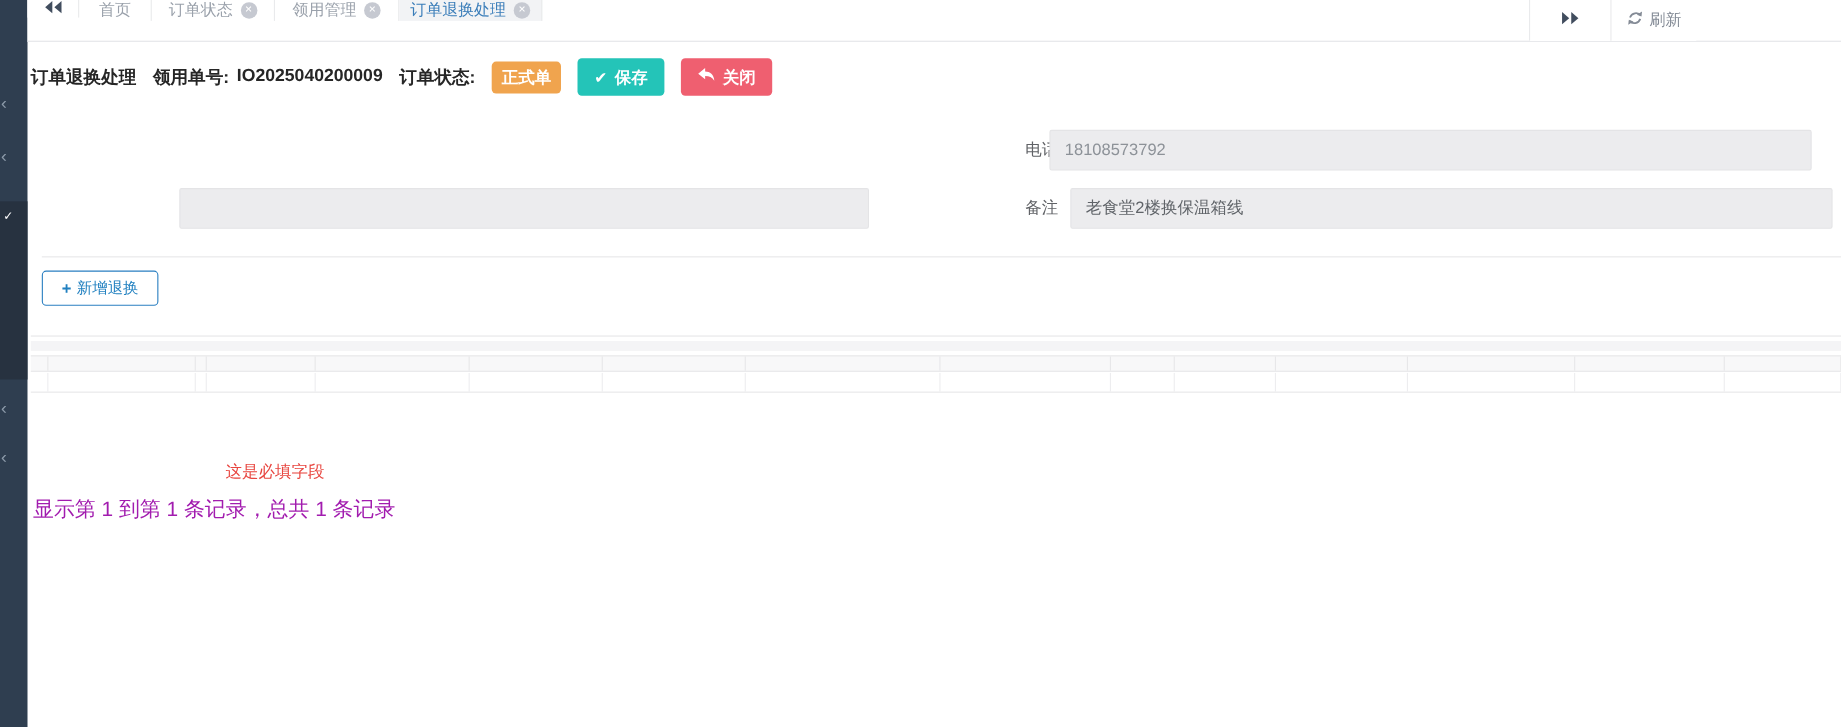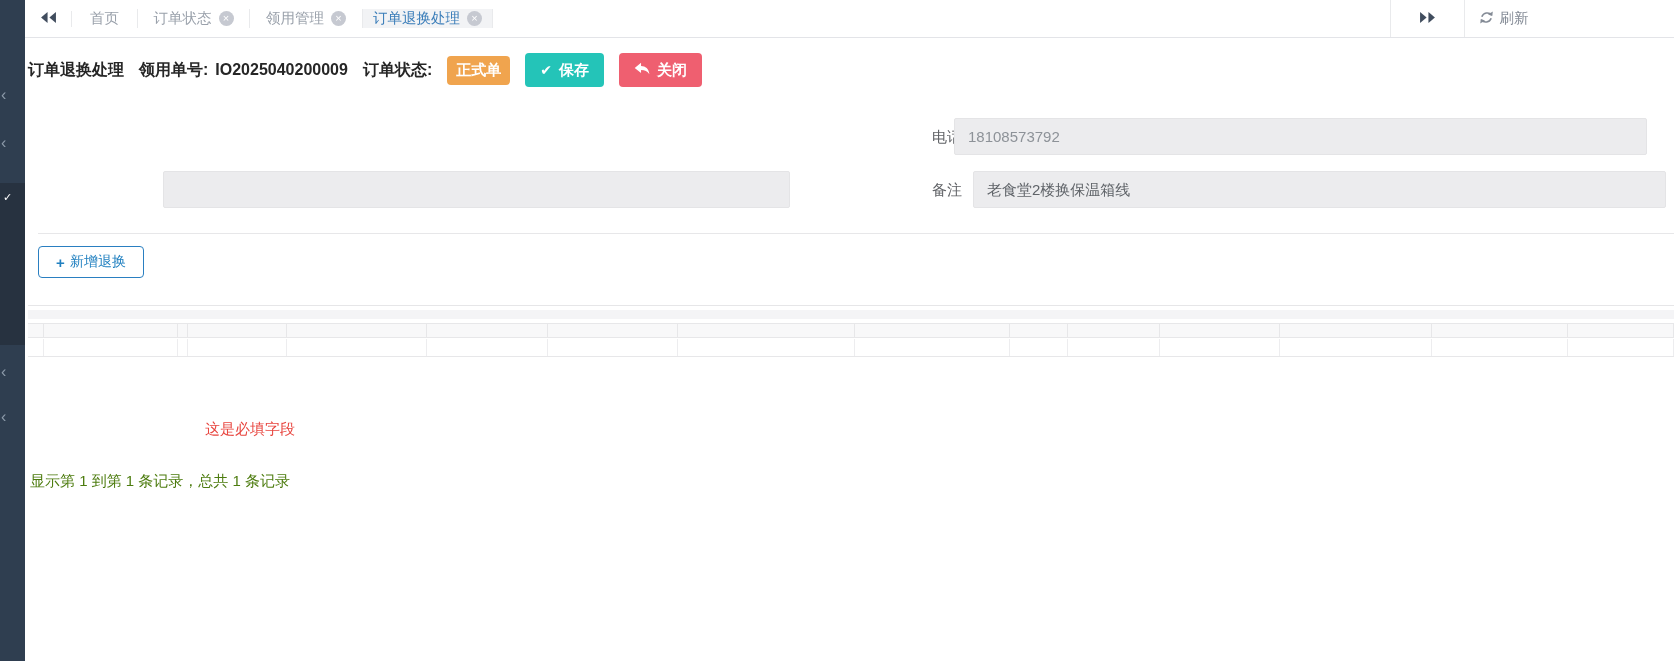--- a/index.html
+++ b/index.html
@@ -8,21 +8,21 @@
   .stage{position:relative;width:1674px;height:661px;overflow:hidden;background:#fff}
 
   
   .sidebar{position:absolute;left:0;top:0;width:25px;height:661px;background:#2f3e50}
   .sb-dark{position:absolute;left:0;top:183px;width:25px;height:162px;background:#273240}
   .sb-ico{position:absolute;left:1px;color:#8c9aa9;font-size:16px;line-height:1;cursor:pointer}
   .sb-check{color:#fff;font-size:11px;left:3px}
 
   
   .tabbar{position:absolute;left:25px;top:0;width:1649px;height:38px;background:#fff;
-    border-bottom:1px solid #e3e4e8;display:flex;align-items:center}
+    border-bottom:1px solid #e3e4e8;display:flex;align-items:flex-start}
   .tb-nav{width:47px;display:flex;align-items:center;justify-content:center;background:#fff;
     border:none;border-right:1px solid #e9eaec;cursor:pointer}
   .tab{display:flex;align-items:center;justify-content:center;gap:7px;
     border-right:1px solid #e9eaec;color:#9aa1ab;font-size:14.5px;cursor:pointer;white-space:nowrap}
   .tab-w1{width:66px}.tab-w2{width:112px}.tab-w3{width:113px}.tab-w4{width:130px}
   .tab.active{background:#f2f3f5;color:#3a7db9}
   .tclose{width:15px;height:15px;border-radius:50%;background:#c6c9d1;color:#fff;
     font-size:11px;line-height:14px;text-align:center;flex:0 0 auto;cursor:pointer}
   .tb-right{position:absolute;left:1365px;top:0;height:37px;display:flex;background:#fff}
   .tbr-btn{display:flex;align-items:center;justify-content:center;gap:6px;background:#fff;
@@ -68,21 +68,21 @@
   
   .dropdown{position:absolute;left:46px;top:322px;width:131px;height:140px;background:#fff;
     border:1px solid #f0f0f1;border-radius:3px;box-shadow:0 2px 10px rgba(0,0,0,.18);z-index:20}
   .opt{position:absolute;left:6px;width:119px;border-radius:3px;font-size:14.5px;
     display:flex;align-items:center;padding-left:24px;cursor:pointer;white-space:nowrap}
   .opt-placeholder{top:8px;height:36px;color:#5a6268}
   .opt-hover{top:52px;height:37px;background:#e5e6e8;color:#495057}
   .opt-selected{top:96px;height:37px;background:#3a7db9;color:#fff}
 
   .required-msg{position:absolute;left:205px;top:420px;font-size:15px;color:#e8453f;white-space:nowrap}
-  .records{position:absolute;left:30px;top:472px;font-size:15px;color:#4d7c0f;white-space:nowrap}
+  .records{position:absolute;left:30px;top:450px;font-size:19px;color:#a21caf;white-space:nowrap}
 </style>
 </head>
 <body>
 
 <div class="stage">
 
   <aside class="sidebar">
     <div class="sb-dark"></div>
     <span class="sb-ico" style="top:87px">‹</span>
     <span class="sb-ico" style="top:135px">‹</span>

